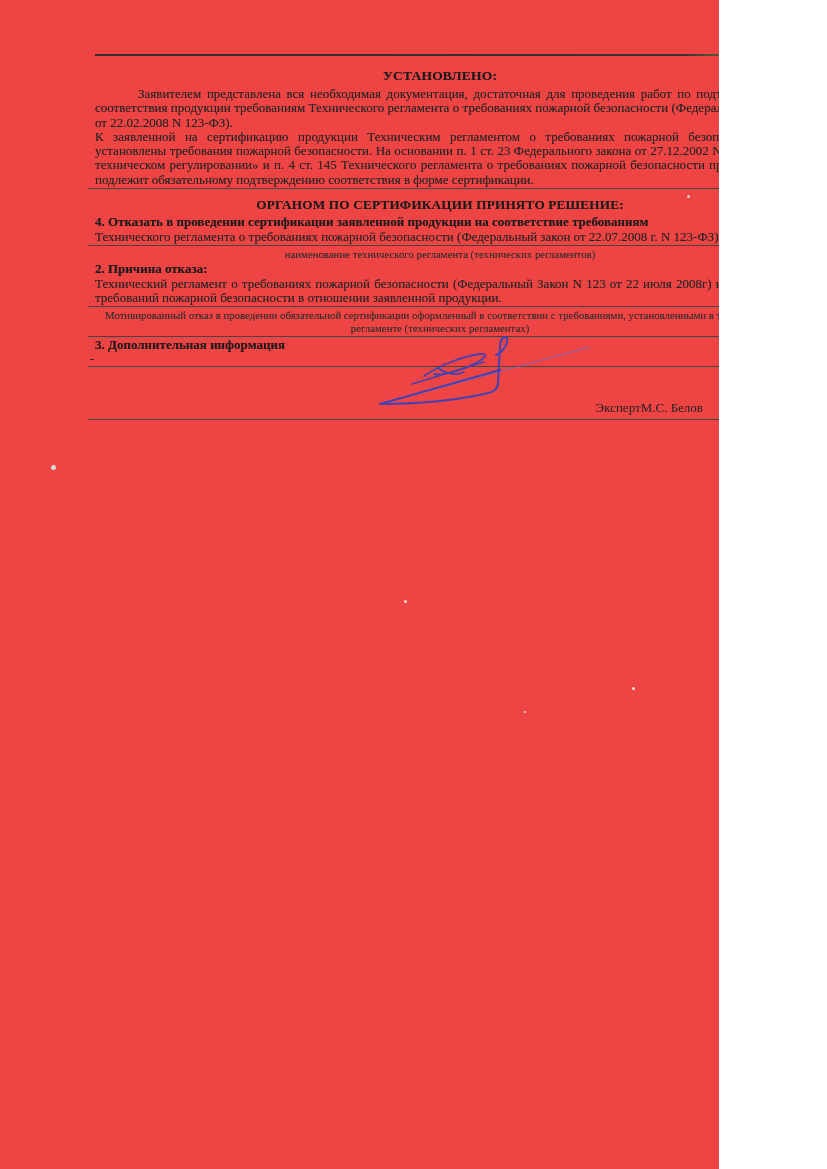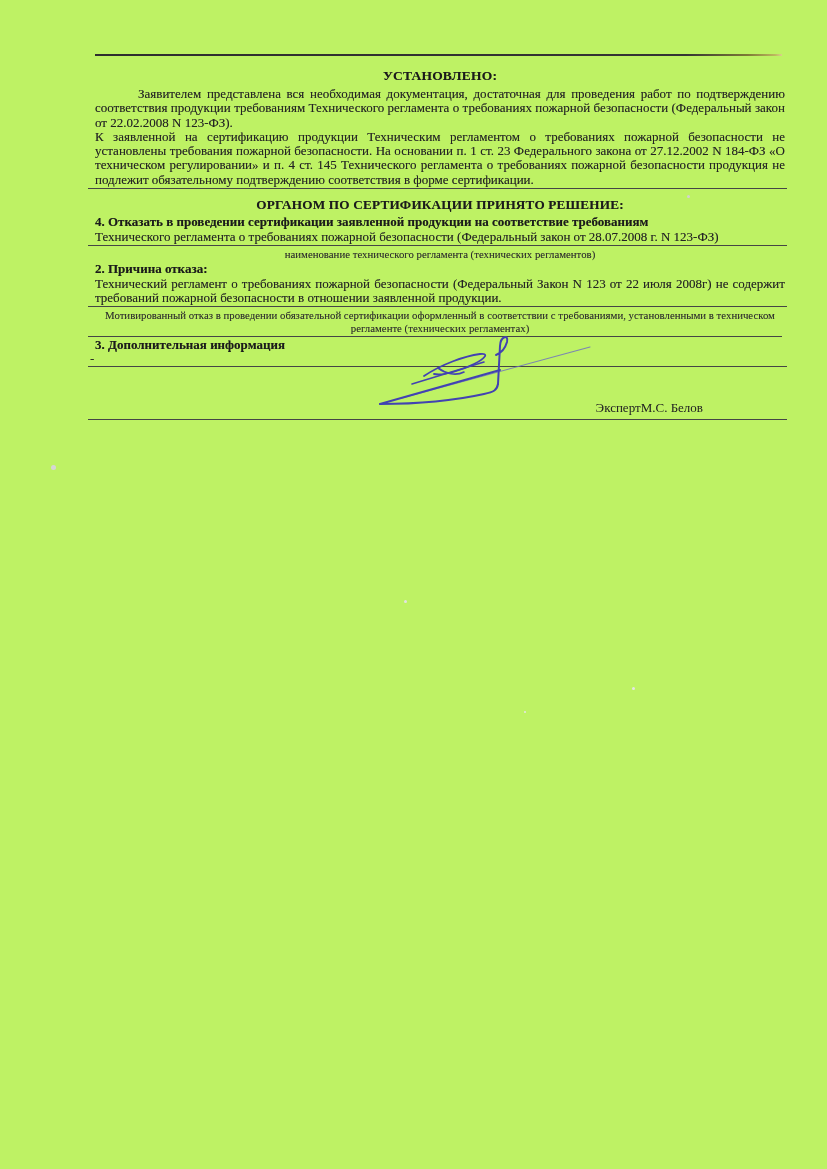--- a/index.html
+++ b/index.html
@@ -1,20 +1,20 @@
 <!DOCTYPE html>
 <html><head>
 <meta charset="utf-8">
 <style>
   html, body { margin: 0; padding: 0; background: #ffffff; }
   .page {
     position: relative;
-    width: 827px;
+    width: 719px;
     height: 1169px;
-    background: #bef264;
+    background: #ef4444;
     font-family: "Liberation Serif", "DejaVu Serif", serif;
     color: #222222;
     overflow: hidden;
   }
   .content {
     position: absolute;
     left: 95px;
     top: 0;
     width: 690px;
   }
@@ -127,21 +127,21 @@
 
     <div class="underlined">
       <p class="para">К заявленной на сертификацию продукции Техническим регламентом о требованиях пожарной безопасности не установлены требования пожарной безопасности. На основании п. 1 ст. 23 Федерального закона от 27.12.2002 N 184-ФЗ «О техническом регулировании» и п. 4 ст. 145 Технического регламента о требованиях пожарной безопасности продукция не подлежит обязательному подтверждению соответствия в форме сертификации.</p>
     </div>
 
     <div class="h-center h2">ОРГАНОМ ПО СЕРТИФИКАЦИИ ПРИНЯТО РЕШЕНИЕ:</div>
 
     <p class="item-title">4. Отказать в проведении сертификации заявленной продукции на соответствие требованиям</p>
 
     <div class="underlined">
-      <p class="para">Технического регламента о требованиях пожарной безопасности (Федеральный закон от 28.07.2008 г. N 123-ФЗ)</p>
+      <p class="para">Технического регламента о требованиях пожарной безопасности (Федеральный закон от 22.07.2008 г. N 123-ФЗ)</p>
     </div>
 
     <div class="caption">наименование технического регламента (технических регламентов)</div>
 
     <p class="item-title">2. Причина отказа:</p>
 
     <div class="underlined">
       <p class="para">Технический регламент о требованиях пожарной безопасности (Федеральный Закон N 123 от 22 июля 2008г) не содержит требований пожарной безопасности в отношении заявленной продукции.</p>
     </div>
 

